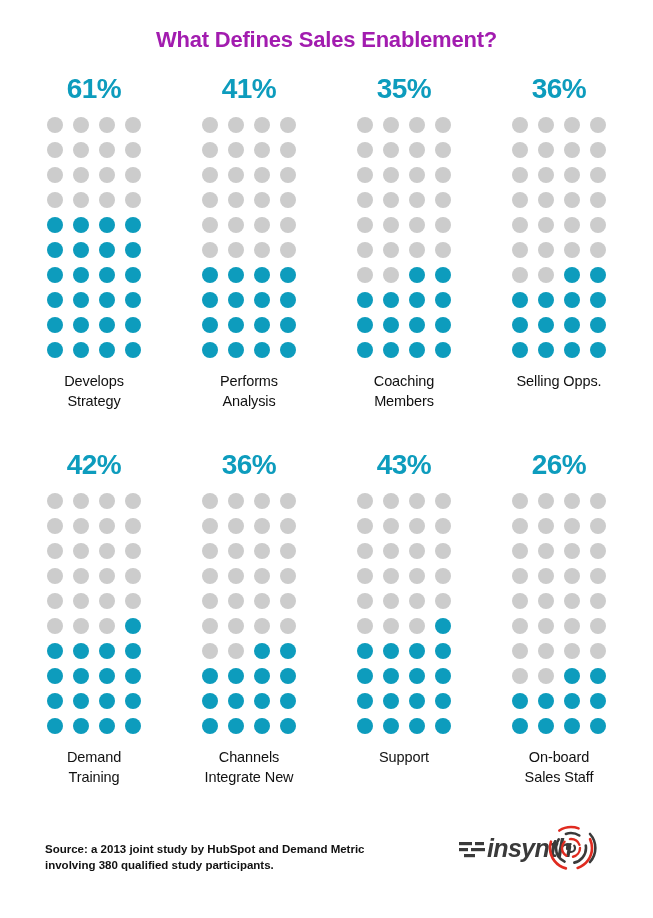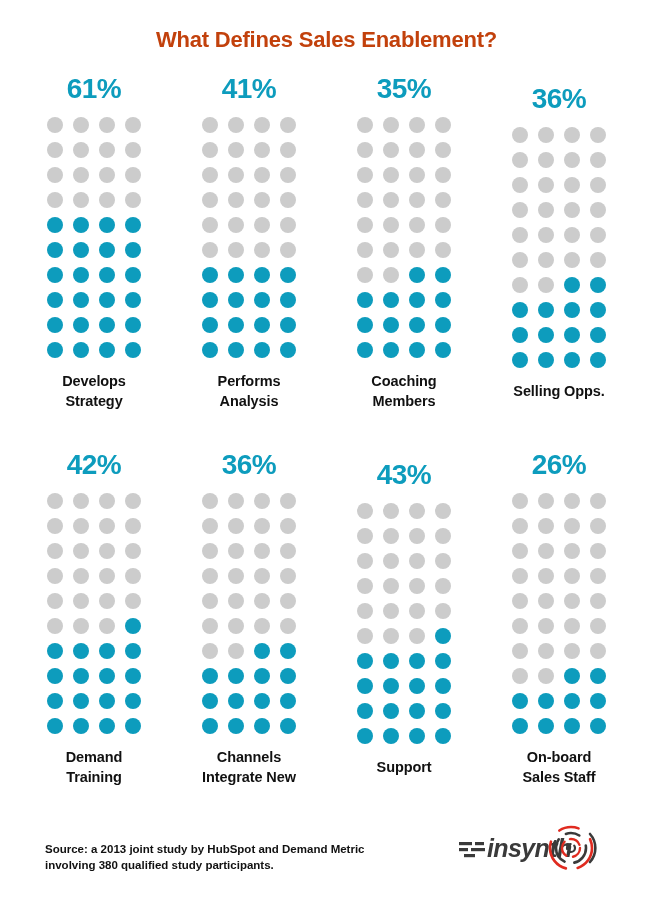--- a/index.html
+++ b/index.html
@@ -21,30 +21,30 @@
     height: 918px;
     box-sizing: border-box;
     display: flex;
     flex-direction: column;
   }
 
   .title {
     text-align: center;
     font-size: 22px;
     font-weight: bold;
-    color: #c2410c;
+    color: #a21caf;
     letter-spacing: -0.2px;
     margin-top: 27px;
     margin-bottom: 0;
   }
 
   .grid-row {
     display: flex;
     justify-content: center;
-    align-items: center;
+    align-items: flex-start;
     gap: 0px;
   }
   .grid-row.row-1 { margin-top: 22px; }
   .grid-row.row-2 { margin-top: 40px; }
 
   .cell {
     width: 155px;
     display: flex;
     flex-direction: column;
     align-items: center;
@@ -72,21 +72,21 @@
     height: 16px;
     border-radius: 50%;
     background: #CCCCCC;
   }
   .dot.on { background: #0D9CBD; }
 
   .cell-label {
     margin-top: 14px;
     text-align: center;
     font-size: 14.5px;
-    font-weight: bold;
+    font-weight: normal;
     color: #111111;
     line-height: 1.35;
     letter-spacing: -0.1px;
     width: 150px;
   }
 
   .footer {
     margin-top: auto;
     margin-bottom: 44px;
     padding: 0 44px 0 45px;

